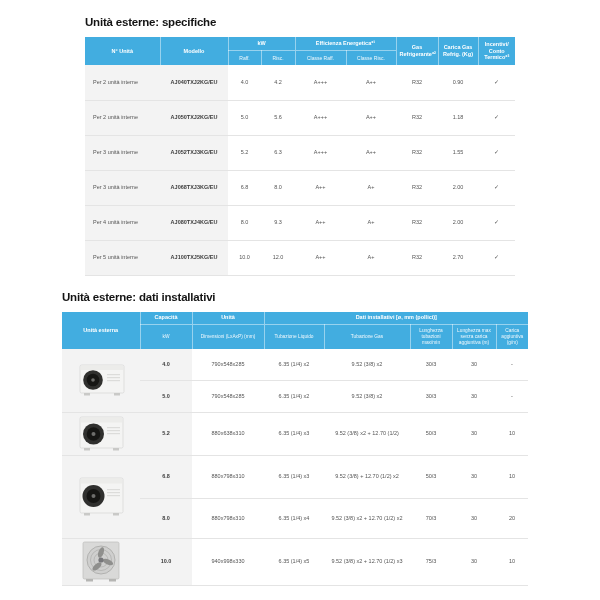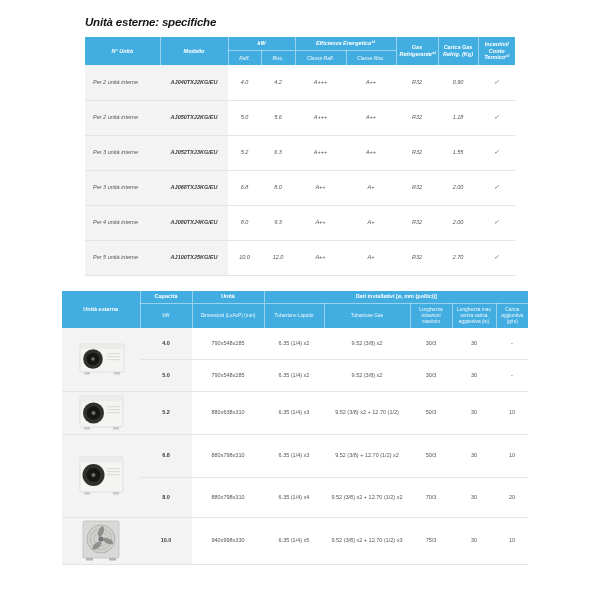--- a/index.html
+++ b/index.html
@@ -12,21 +12,21 @@
     --check:#555555;
   }
   *{box-sizing:border-box;}
   html,body{margin:0;padding:0;}
   body{
     width:600px;height:600px;background:#ffffff;
     font-family:"Liberation Sans", sans-serif;
     overflow:hidden;
   }
   .page{width:600px;height:600px;background:#fff;position:relative;}
-  .sec1{margin:16px 0 0 85px;width:430px;font-style:italic;}
+  .sec1{margin:16px 0 0 85px;width:430px;}
   .sec2{margin:15px 0 0 62px;width:466px;}
   h2.title{
     margin:0 0 9px 0;
     font-size:11.5px;font-weight:700;color:var(--title);
     letter-spacing:-0.2px;
   }
   table{border-collapse:collapse;table-layout:fixed;}
   .t1{width:430px;}
   .t2{width:466px;}
   thead th{
@@ -160,20 +160,21 @@
             <td>A+</td>
             <td>R32</td>
             <td>2.70</td>
             <td class="check">✓</td>
           </tr>
         </tbody>
     </table>
   </section>
 
   <section class="sec2">
+    <h2 class="title">Unità esterne: dati installativi</h2>
     <table class="t2">
       <colgroup>
         <col style="width:78px">
           <col style="width:52px">
           <col style="width:72px">
         <col style="width:60px">
           <col style="width:86px">
         <col style="width:42px">
           <col style="width:44px">
           <col style="width:32px">

